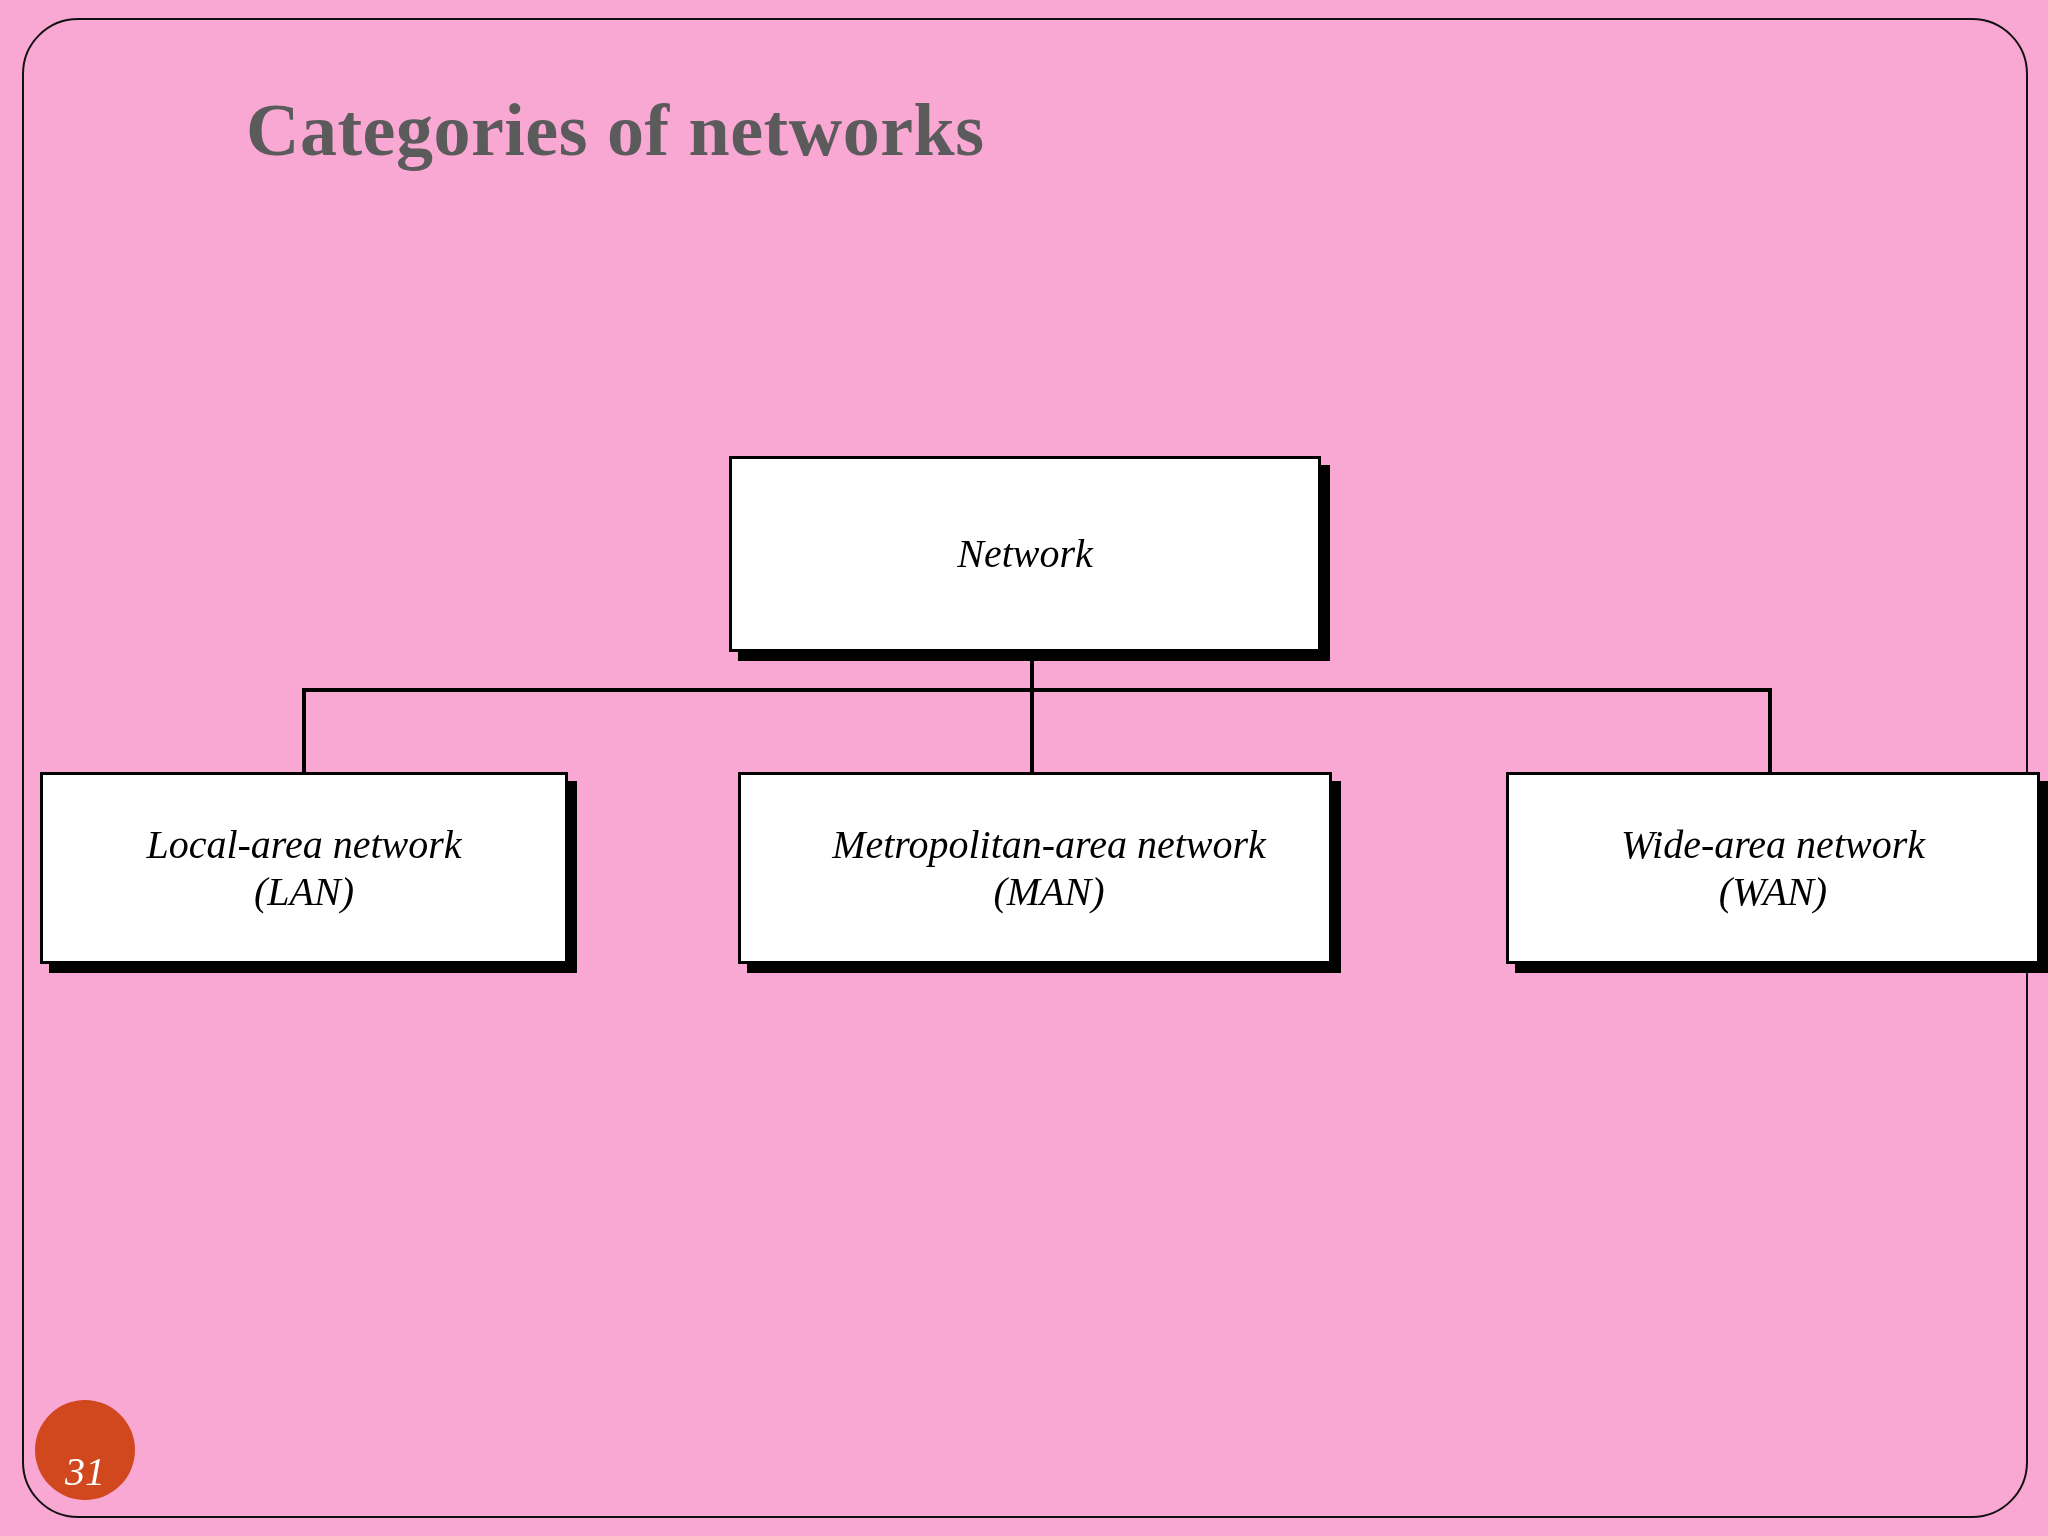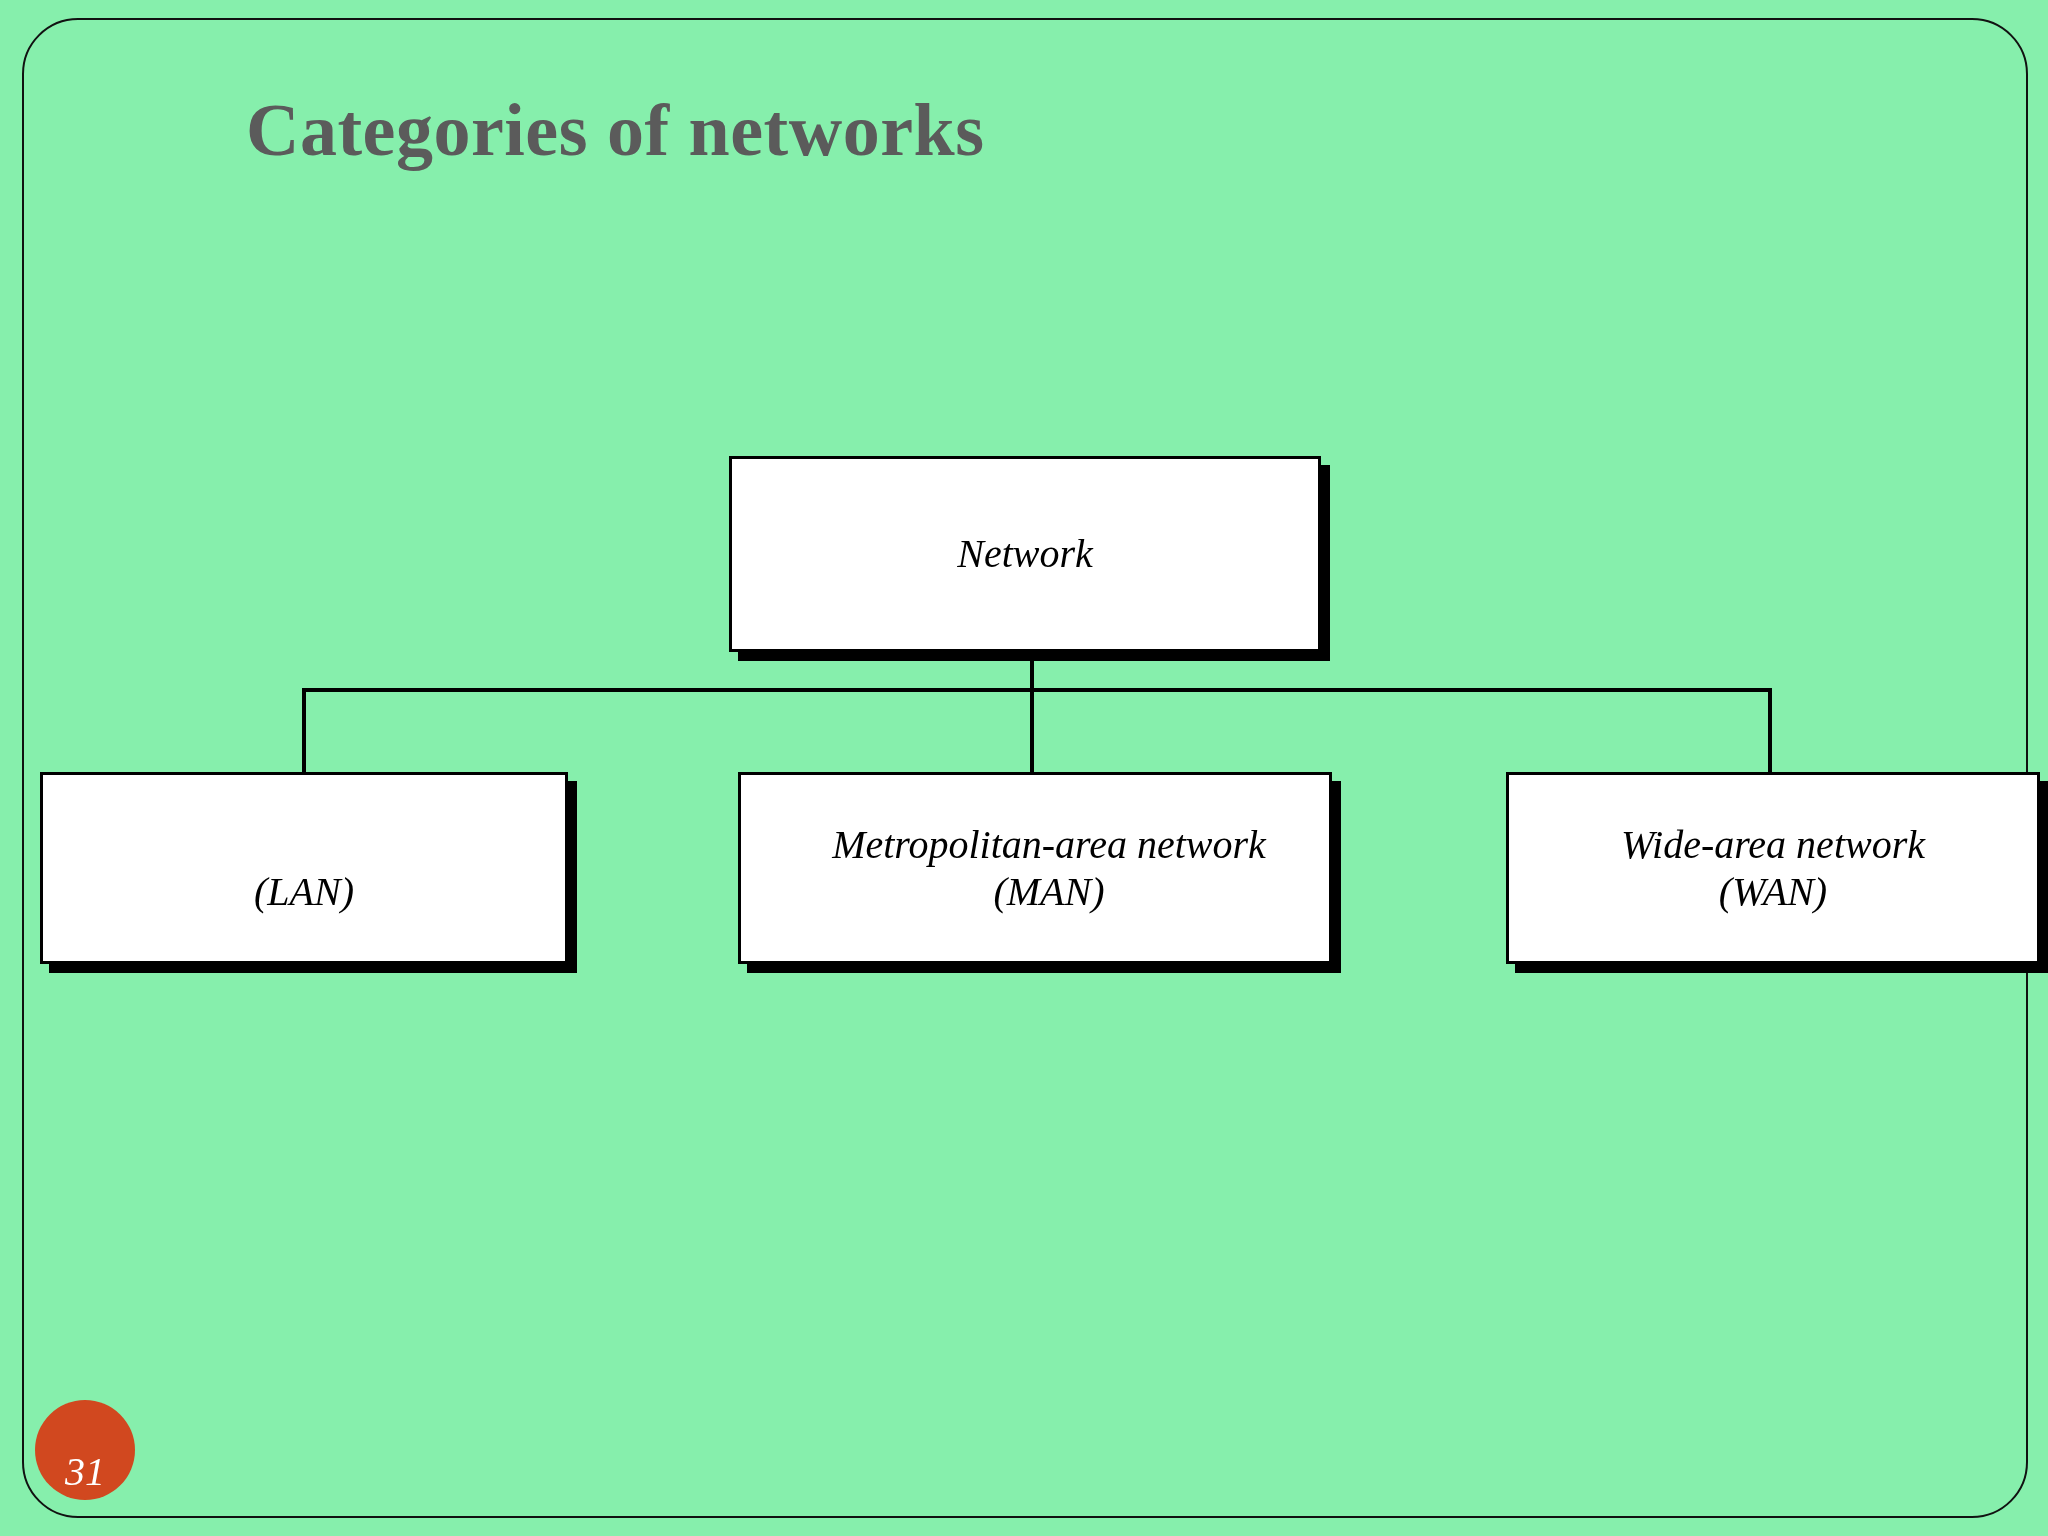--- a/index.html
+++ b/index.html
@@ -4,21 +4,21 @@
 <style>
   html, body {
     margin: 0;
     padding: 0;
     background: #ffffff;
   }
   #slide {
     position: relative;
     width: 2048px;
     height: 1536px;
-    background: #86efac;
+    background: #f9a8d4;
     overflow: hidden;
     font-family: "Liberation Serif", "DejaVu Serif", serif;
   }
 
   
   #slide-frame {
     position: absolute;
     left: 22px;
     top: 18px;
     width: 2006px;
@@ -132,21 +132,21 @@
     <div class="conn" id="conn-drop-lan"></div>
     <div class="conn" id="conn-drop-man"></div>
     <div class="conn" id="conn-drop-wan"></div>
 
     <div class="node" id="node-network">
       <div class="node-label">Network</div>
     </div>
 
     <div class="node" id="node-lan">
       <div class="node-label">
-        <br>
+        <span>Local-area network</span><br>
         <span>(LAN)</span>
       </div>
     </div>
 
     <div class="node" id="node-man">
       <div class="node-label">
         <span>Metropolitan-area network</span><br>
         <span>(MAN)</span>
       </div>
     </div>

